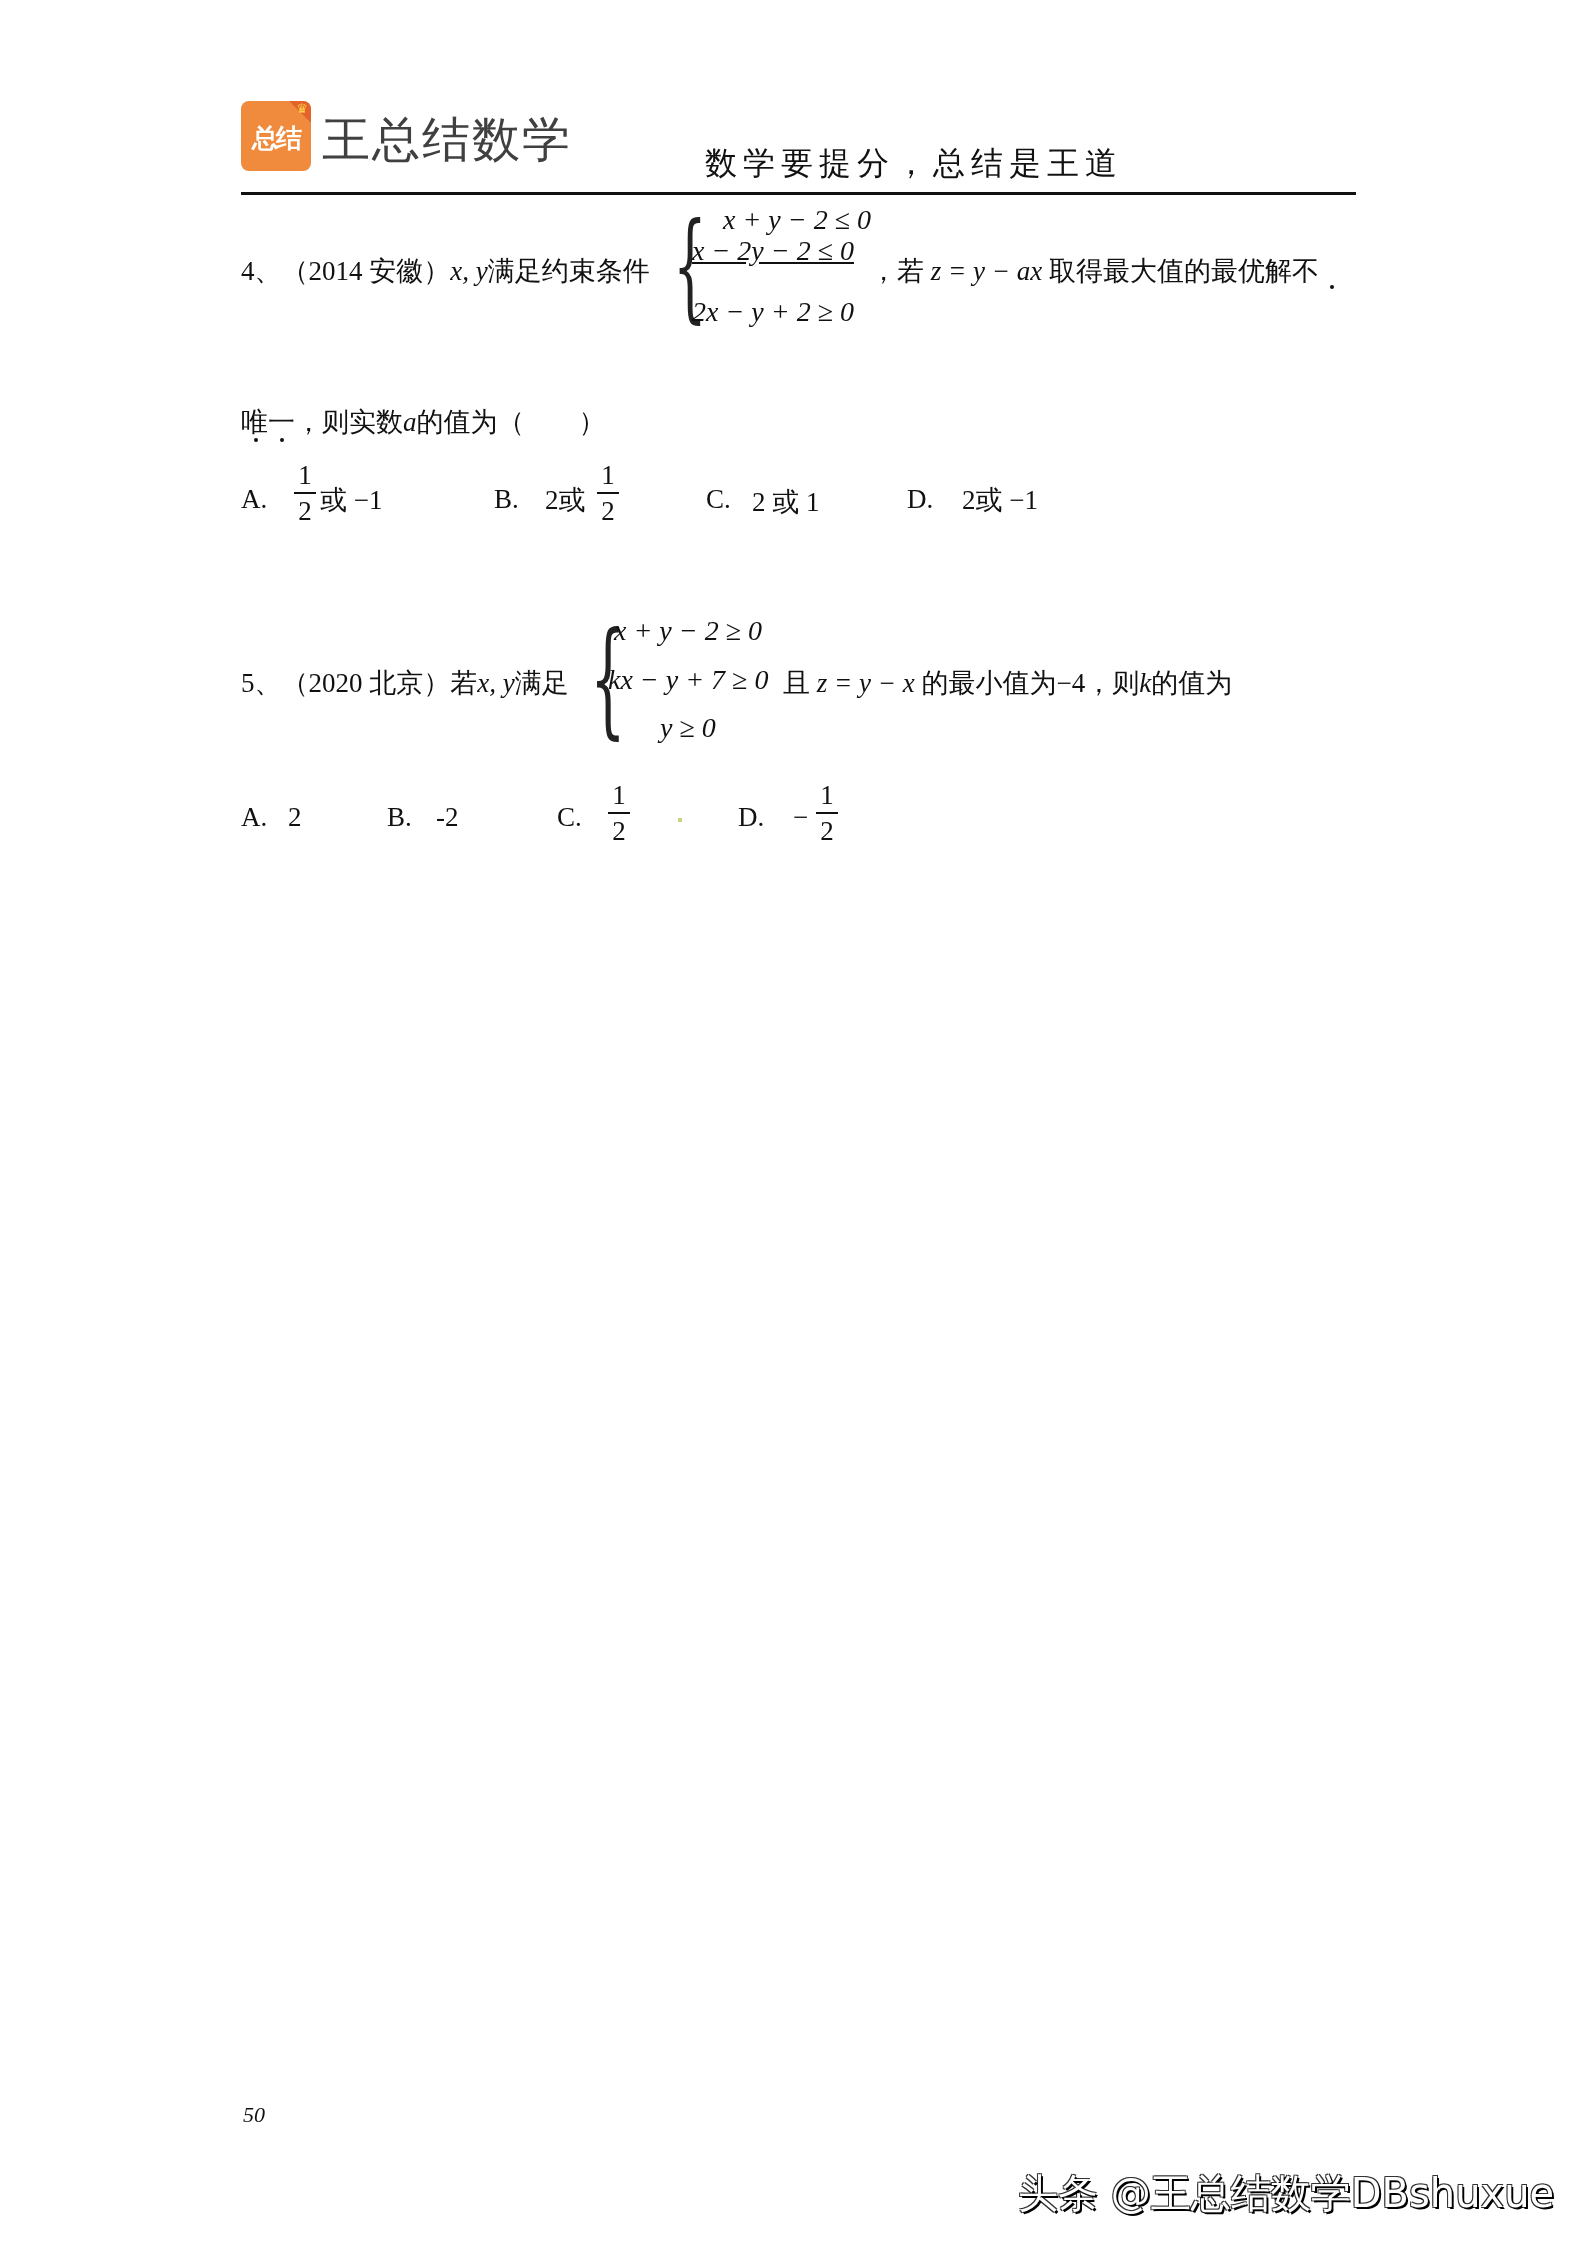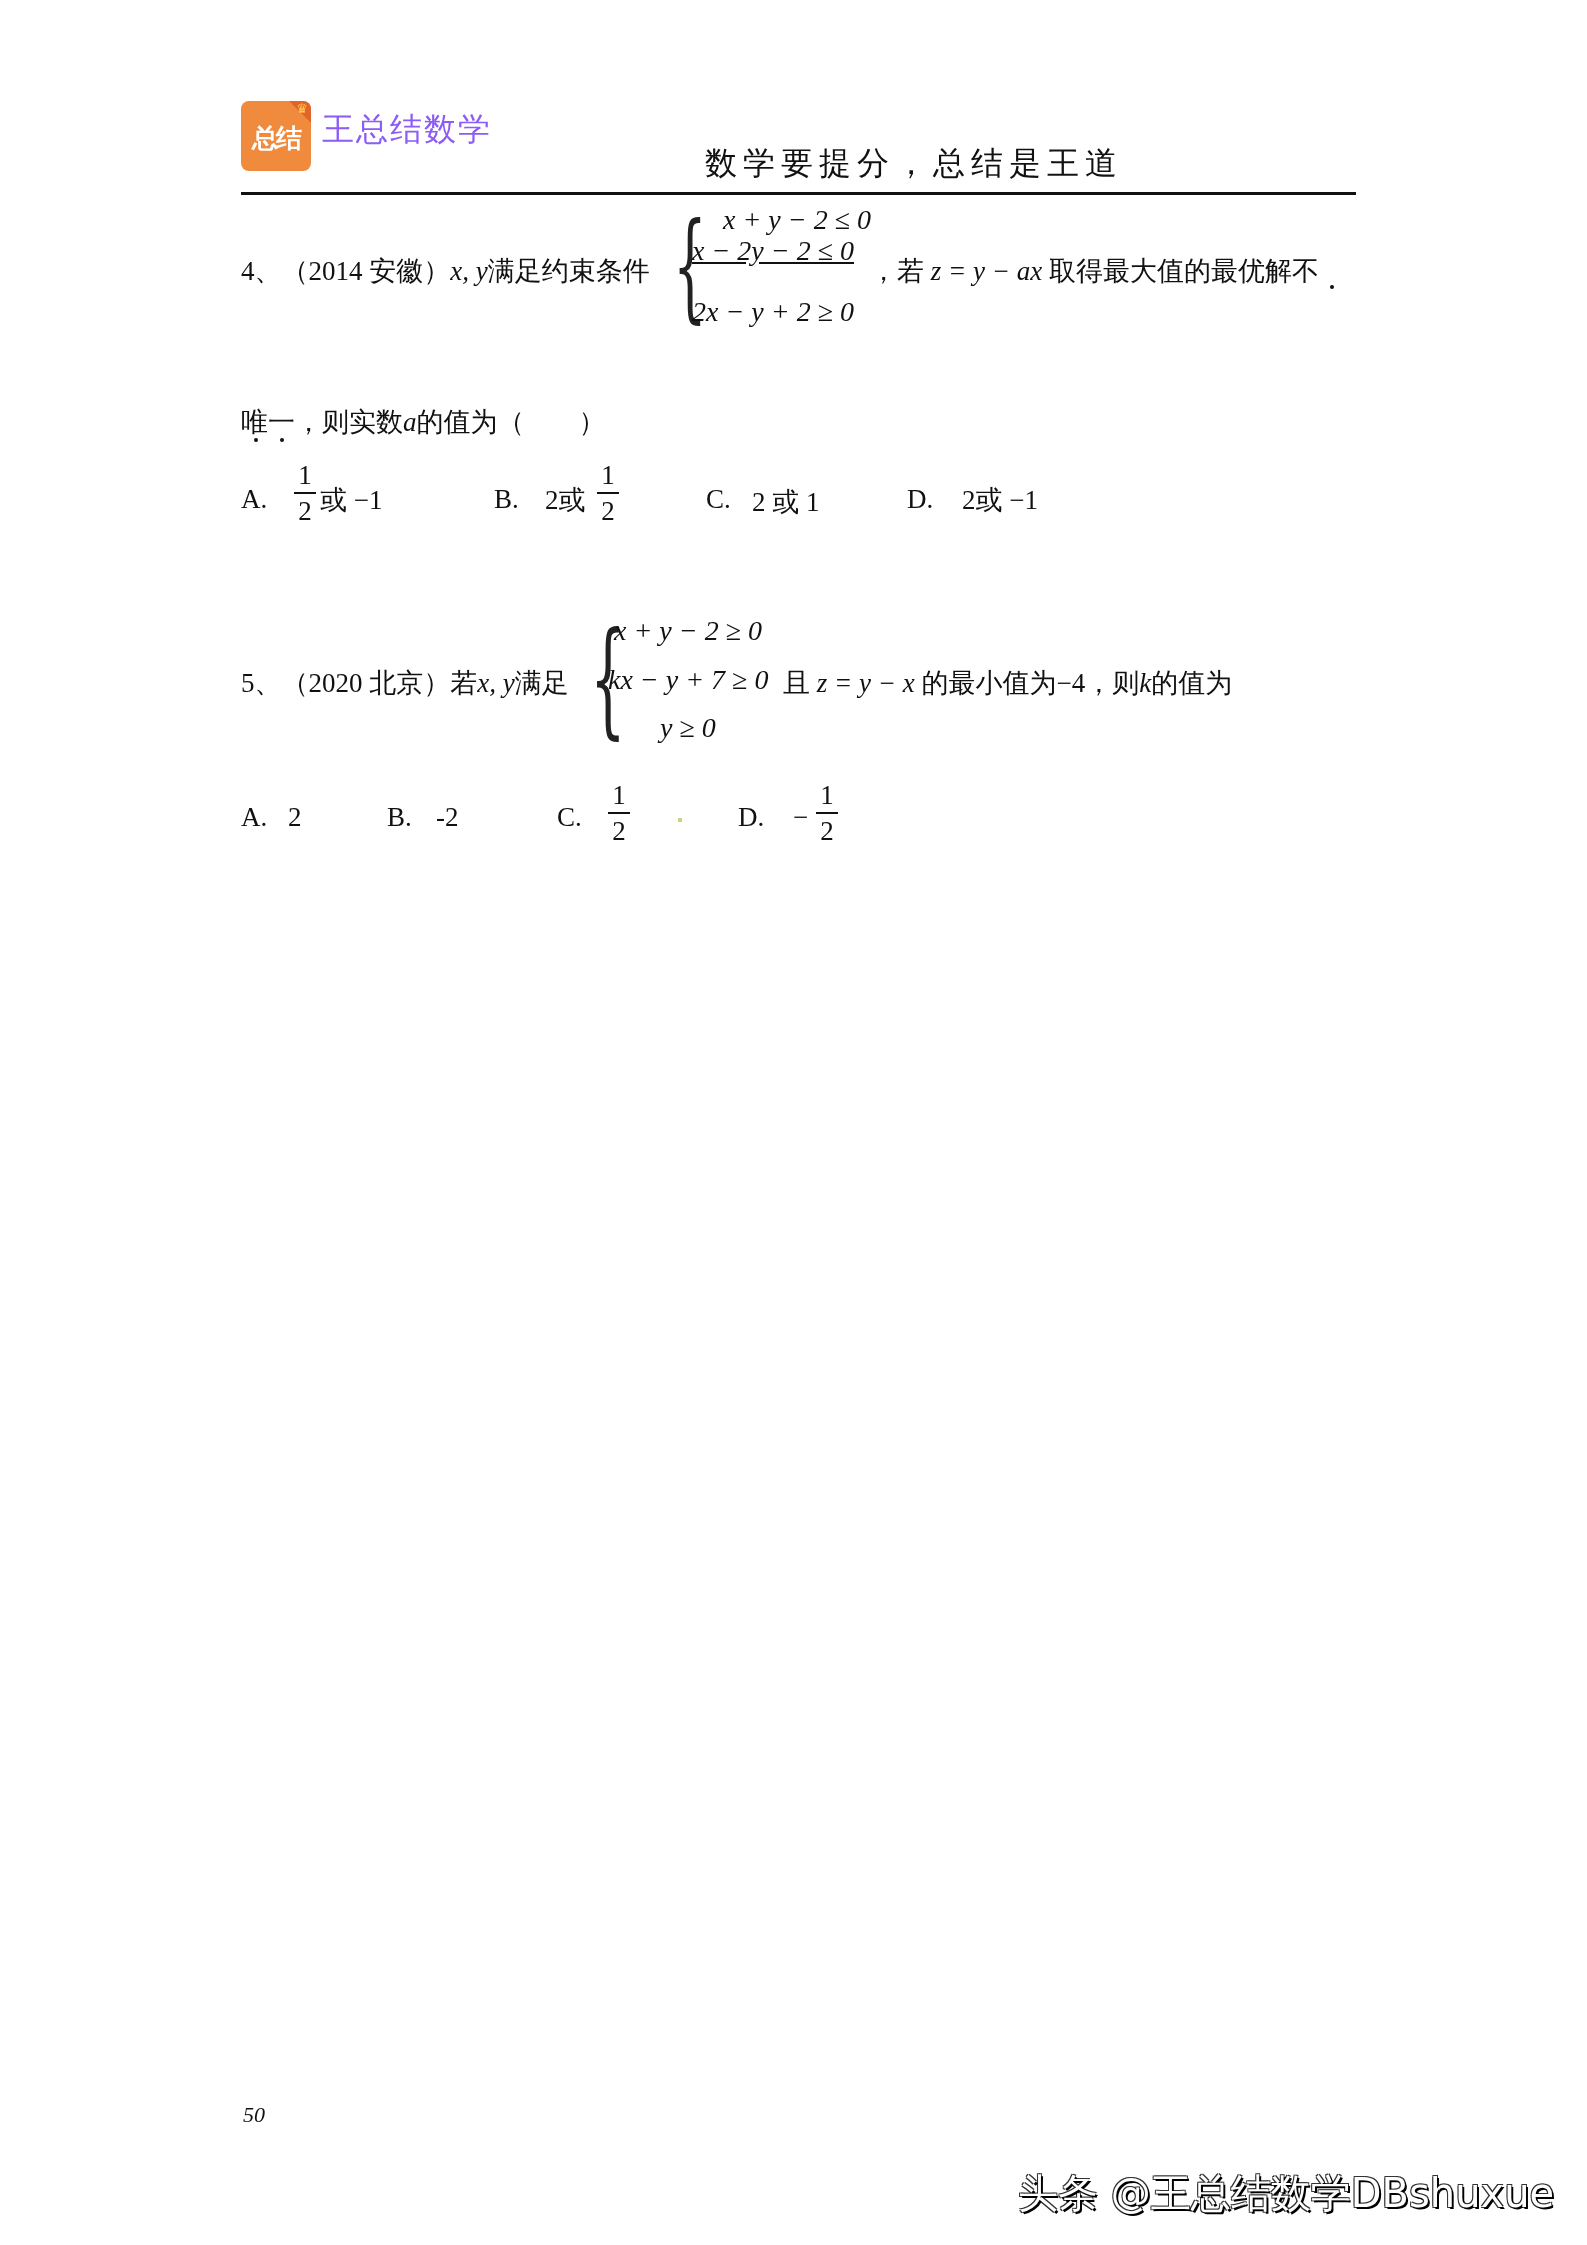--- a/index.html
+++ b/index.html
@@ -8,21 +8,21 @@
   .abs { position:absolute; white-space:nowrap; }
   .logo-box { left:241px; top:101px; width:70px; height:70px; background:#f08a3c;
               border-radius:8px; overflow:hidden; }
   .logo-box .corner { position:absolute; right:0; top:0; width:0; height:0;
               border-top:22px solid #e2642a; border-left:22px solid transparent; }
   .logo-box .crown { position:absolute; right:3px; top:0px; font-size:13px; color:#ffd24a;
               font-family:"DejaVu Sans",sans-serif; }
   .logo-box .glyph { position:absolute; left:2px; top:20px; width:66px; text-align:center;
               color:#fff; font-size:26px; font-weight:bold; letter-spacing:-2px;
               font-family:"DejaVu Sans",sans-serif; }
-  .logo-text { left:322px; top:108px; font-size:32px; color:#8b5cf6; letter-spacing:2px;
+  .logo-text { left:322px; top:108px; font-size:48px; color:#404040; letter-spacing:2px;
                font-family:"DejaVu Sans",sans-serif; }
   .slogan { left:705px; top:142px; font-size:32px; letter-spacing:6px; color:#111;
             font-family:"DejaVu Serif",serif; }
   .hline { left:241px; top:192px; width:1115px; height:3px; background:#111; }
   .txt { font-size:27px; }
   .it { font-style:italic; }
   .brace { font-family:"DejaVu Serif",serif; color:#222; }
   .system-rows .row { position:absolute; white-space:nowrap; font-size:28px; }
   .frac { position:absolute; display:inline-block; text-align:center; font-size:27px; }
   .frac .num, .frac .den { display:block; line-height:30px; }

